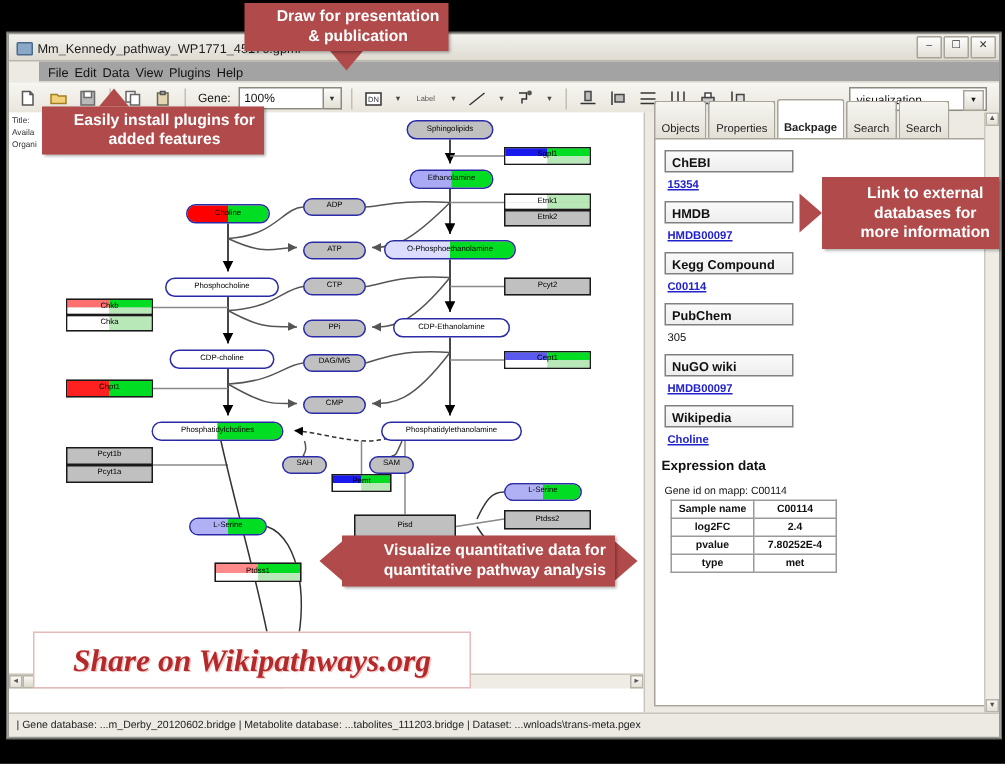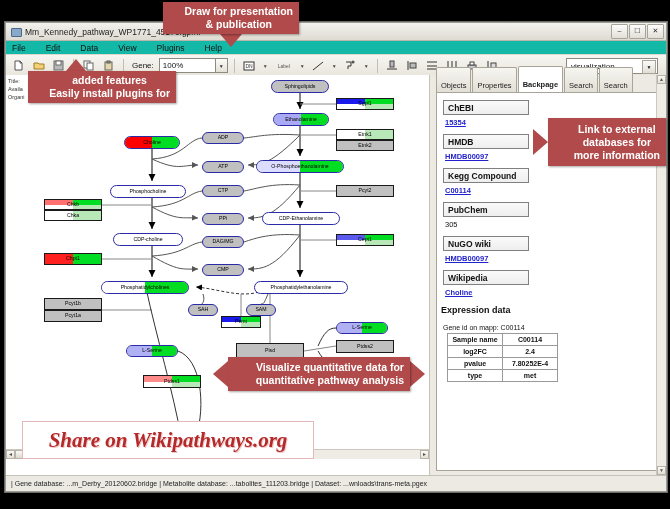--- a/index.html
+++ b/index.html
@@ -12,22 +12,22 @@
   .titlebar{position:relative;height:17px;background:linear-gradient(#f2f1ec,#dedbd2);
             border-bottom:1px solid #b9b6ad;display:flex;align-items:center;padding:0 4px;}
   .titlebar .tb-icon{width:11px;height:11px;margin-right:4px;position:relative;flex:0 0 auto;}
   .titlebar .tb-icon:before{content:"";position:absolute;left:1px;top:2px;width:9px;height:7px;
       background:#8aa8c8;border:1px solid #4a6a8c;border-radius:1px;}
   .title-text{font-size:8.5px;color:#1b1b1b;white-space:nowrap;overflow:hidden;}
   .tb-btns{position:absolute;right:2px;top:1px;display:flex;gap:1px;}
   .tb-btn{width:15px;height:13px;border:1px solid #a9a49a;background:linear-gradient(#fdfdfd,#e2dfd6);
           font-size:7px;line-height:12px;text-align:center;color:#333;border-radius:1px;}
 
-  .menubar{height:13px;background:#14b8a6;border-bottom:1px solid #ddd9cf;display:flex;align-items:center;
-           padding-left:6px;gap:20px;}
+  .menubar{height:13px;background:#a3a3a3;border-bottom:1px solid #ddd9cf;display:flex;align-items:center;
+           padding-left:6px;gap:4px;margin-left:20px;}
   .menuitem{font-size:8.5px;color:#111;cursor:default;}
 
   .toolbar{height:21px;background:linear-gradient(#f7f6f1,#e8e5dc);border-bottom:1px solid #c6c2b8;
            display:flex;align-items:center;padding-left:4px;gap:3px;position:relative;}
   .tbicon{width:15px;height:15px;border:1px solid transparent;display:flex;align-items:center;
           justify-content:center;font-size:9px;color:#4a4a46;}
   .tbsep{width:1px;height:14px;background:#c3bfb4;margin:0 3px;}
   .zoomlbl{font-size:8px;color:#111;margin-left:2px;margin-right:2px;}
   .zoombox{width:52px;height:13px;background:#fff;border:1px solid #8e8a80;font-size:8px;
            display:flex;align-items:center;padding-left:3px;color:#111;}
@@ -544,22 +544,22 @@
   <div class="callout" style="left:163px;top:2px;width:136px;height:32px;">
     <div>
       <div>Draw for presentation</div>
       <div>&amp; publication</div>
     </div>
   </div>
   <div class="tail tail-down" style="left:220px;top:34px;"></div>
 
   <div class="callout" style="left:28px;top:71px;width:148px;height:32px;">
     <div>
+      <div>Easily install plugins for</div>
       <div>added features</div>
-      <div>Easily install plugins for</div>
     </div>
   </div>
   <div class="tail tail-up" style="left:66px;top:59px;"></div>
 
   <div class="callout" style="left:548px;top:118px;width:118px;height:48px;">
     <div>
       <div>Link  to external</div>
       <div>databases  for</div>
       <div>more information</div>
     </div>

